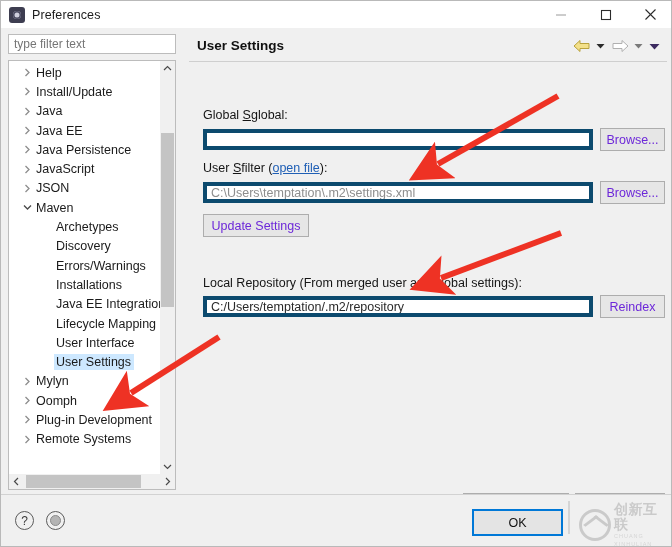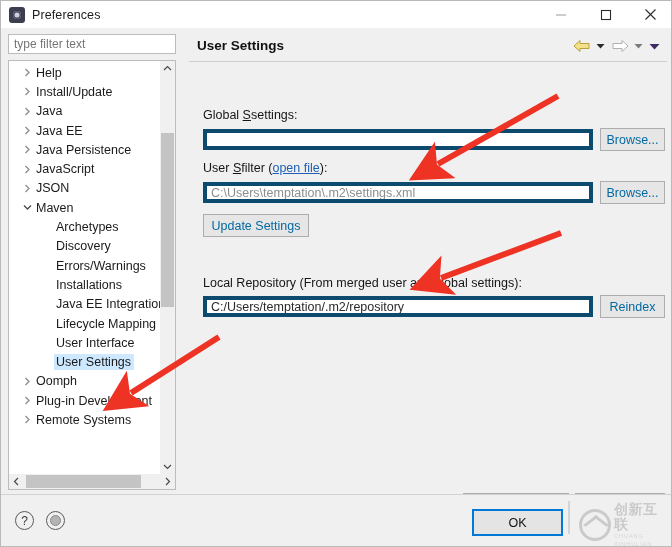--- a/index.html
+++ b/index.html
@@ -206,21 +206,21 @@
     outline: none;
   }
   .txtfield.muted { color: #8e8e8e; }
 
   .btn {
     position: absolute;
     border: 1px solid #adadad;
     background: #e6e6e6;
     box-sizing: border-box;
     font-size: 12.5px;
-    color: #0369a1;
+    color: #6d28d9;
     font-family: "Liberation Sans", sans-serif;
     display: flex; align-items: center; justify-content: center;
     padding: 0;
   }
 
   
   .bottom-bar {
     position: absolute; left: 0; bottom: 0;
     width: 670px; height: 51px;
     background: #f0f0f0;
@@ -407,20 +407,28 @@
             <span class="lbl">Java EE Integration</span>
           </div>
           <div class="tree-item child">
             <span class="lbl">Lifecycle Mapping</span>
           </div>
           <div class="tree-item child">
             <span class="lbl">User Interface</span>
           </div>
           <div class="tree-item child selected">
             <span class="lbl">User Settings</span>
+          </div>
+          <div class="tree-item">
+            <span class="arrow">
+              <svg width="9" height="9" viewBox="0 0 9 9">
+                <polyline points="2.5,1 6,4.5 2.5,8" fill="none" stroke="#8d8d8d" stroke-width="1.3"></polyline>
+              </svg>
+            </span>
+            <span class="lbl">Mylyn</span>
           </div>
           <div class="tree-item">
             <span class="arrow">
               <svg width="9" height="9" viewBox="0 0 9 9">
                 <polyline points="2.5,1 6,4.5 2.5,8" fill="none" stroke="#8d8d8d" stroke-width="1.3"></polyline>
               </svg>
             </span>
             <span class="lbl">Oomph</span>
           </div>
           <div class="tree-item">
@@ -500,21 +508,21 @@
           <svg width="11" height="7" viewBox="0 0 11 7">
               <polygon points="0.5,1 10.5,1 5.5,6.5" fill="#3c2a60"></polygon>
             </svg>
         </span>
       </div>
     </div>
 
     <div class="form-area">
 
       <div class="lbl-text" style="left:14px; top:47px;">
-        <span>Global </span><u>S</u><span>settings:</span>
+        <span>Global </span><u>S</u><span>global:</span>
       </div>
       <input class="txtfield" style="left: 14px; top: 68px; width: 390px;" type="text" value="">
       <button class="btn" style="left:411px; top:67px; width:65px; height:23px;">Browse...</button>
 
       <div class="lbl-text" style="left:14px; top:100px;">
         <span>User </span><u>S</u><span>filter (</span><span class="lnk">open file</span><span>):</span>
       </div>
       <input class="txtfield muted" style="left: 14px; top: 121px; width: 390px;" type="text" value="C:\Users\temptation\.m2\settings.xml">
       <button class="btn" style="left:411px; top:120px; width:65px; height:23px;">Browse...</button>
       <button class="btn" style="left:14px; top:153px; width:106px; height:23px;">Update Settings</button>

